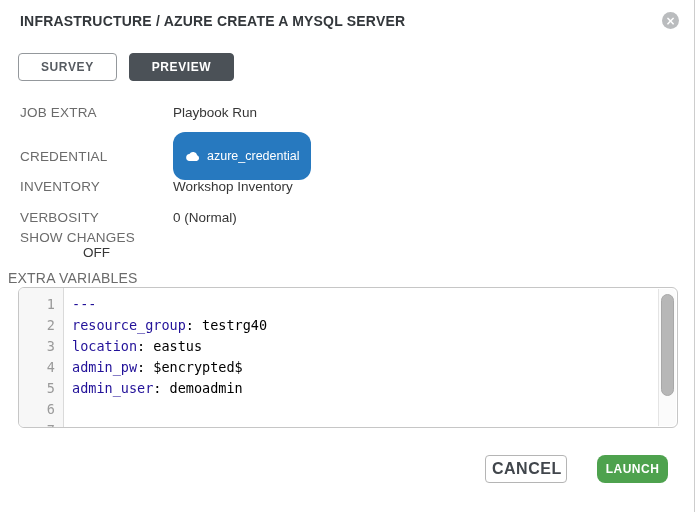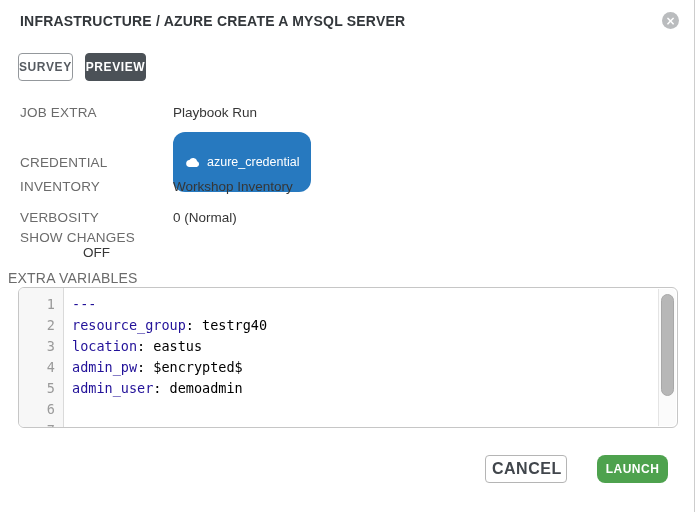--- a/index.html
+++ b/index.html
@@ -11,31 +11,31 @@
   .modal-title{left:20px;top:13px;font-size:14px;font-weight:700;color:#33373b;
                letter-spacing:.2px;margin:0;white-space:nowrap;}
   .close-btn{left:662px;top:12px;width:17px;height:17px;border:none;padding:0;
              border-radius:50%;background:#babcbe;cursor:pointer;
              display:flex;align-items:center;justify-content:center;}
   .close-x{color:#ffffff;font-size:12px;font-weight:700;line-height:1;
            font-family:"DejaVu Sans",sans-serif;}
 
   
   .tabs{left:18px;top:53px;display:flex;gap:12px;}
-  .tab{height:28px;padding:0 0;border-radius:4px;font-size:12px;font-weight:600;
+  .tab{height:28px;padding:0 22px;border-radius:4px;font-size:12px;font-weight:600;
        letter-spacing:.6px;cursor:pointer;font-family:"Liberation Sans",sans-serif;
        background:#ffffff;border:1px solid #94989c;color:#565b61;}
   .tab.active{background:var(--tab-active-bg,#4b5157);border:1px solid var(--tab-active-bg,#4b5157);
        color:#ffffff;}
 
   
   .row{left:20px;display:flex;align-items:center;}
   .row .lbl{width:153px;font-size:13.5px;color:#6b6b6b;letter-spacing:.2px;flex:none;}
   .row .val{font-size:13.5px;color:#363636;}
-  .badge{display:inline-flex;align-items:center;gap:7px;height:24px;padding:18px 12px;
+  .badge{display:inline-flex;align-items:center;gap:7px;height:24px;padding:12px 12px;
          border-radius:12px;background:var(--badge-blue,#2779bf);color:#ffffff;
          font-size:12.5px;cursor:pointer;}
   .badge svg{display:block;}
 
   .ev-label{left:8px;top:270px;font-size:14px;color:#6b6b6b;letter-spacing:.2px;}
 
   
   .editor{left:18px;top:287px;width:660px;height:141px;border:1px solid #c6c6c6;
           border-radius:6px;background:#ffffff;overflow:hidden;box-sizing:border-box;
           display:flex;cursor:text;}

